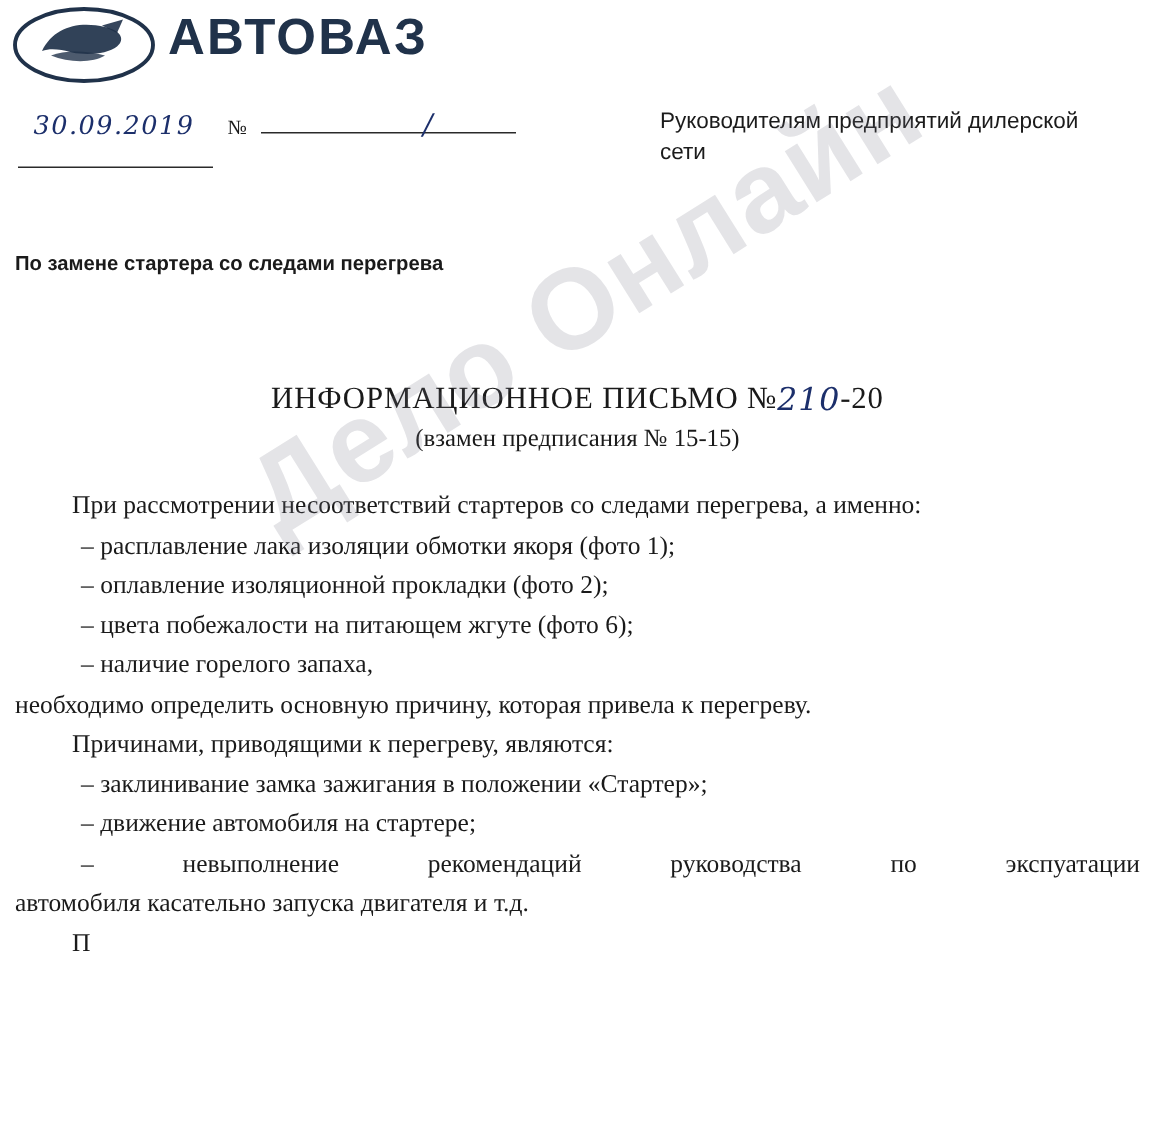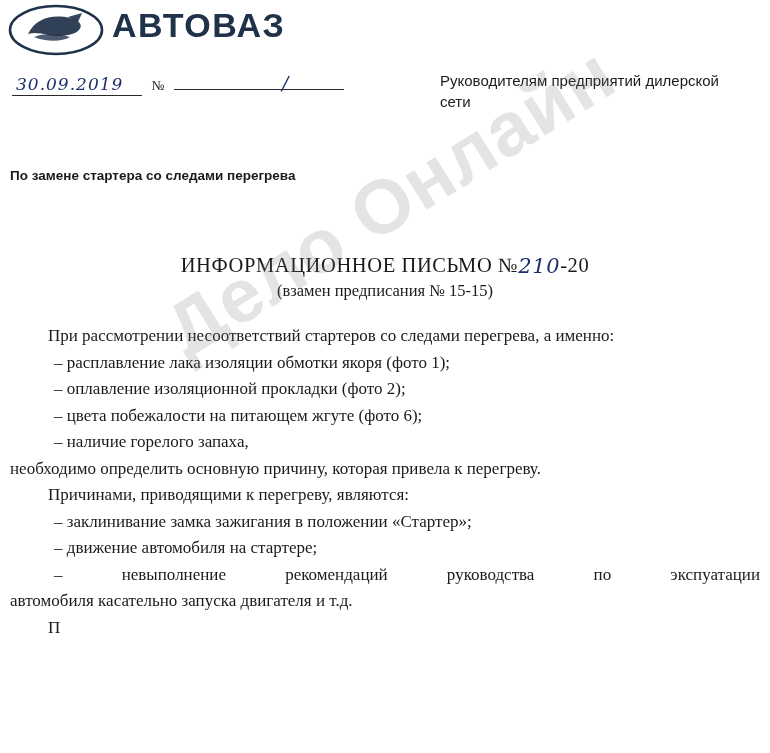--- a/index.html
+++ b/index.html
@@ -57,24 +57,24 @@
   .ref-row.r1 { left: 12px; top: 8px; }
   .ref-row.r2 { left: 12px; top: 44px; }
 
   .handwritten {
     font-family: "DejaVu Serif", serif;
     font-style: italic;
     font-size: 17px;
     color: #1c2f6b;
     letter-spacing: 1px;
     border-bottom: 1.3px solid #2a2a2a;
-    padding: 0 6px 1px 4px;
+    padding: 0 6px 17px 4px;
     display: inline-block;
     min-width: 120px;
-    text-align: left;
+    text-align: center;
   }
   .ref-label {
     display: inline-block;
     padding: 0 6px;
     font-size: 13.5px;
   }
   .blank-line {
     display: inline-block;
     border-bottom: 1.3px solid #2a2a2a;
     height: 14px;

